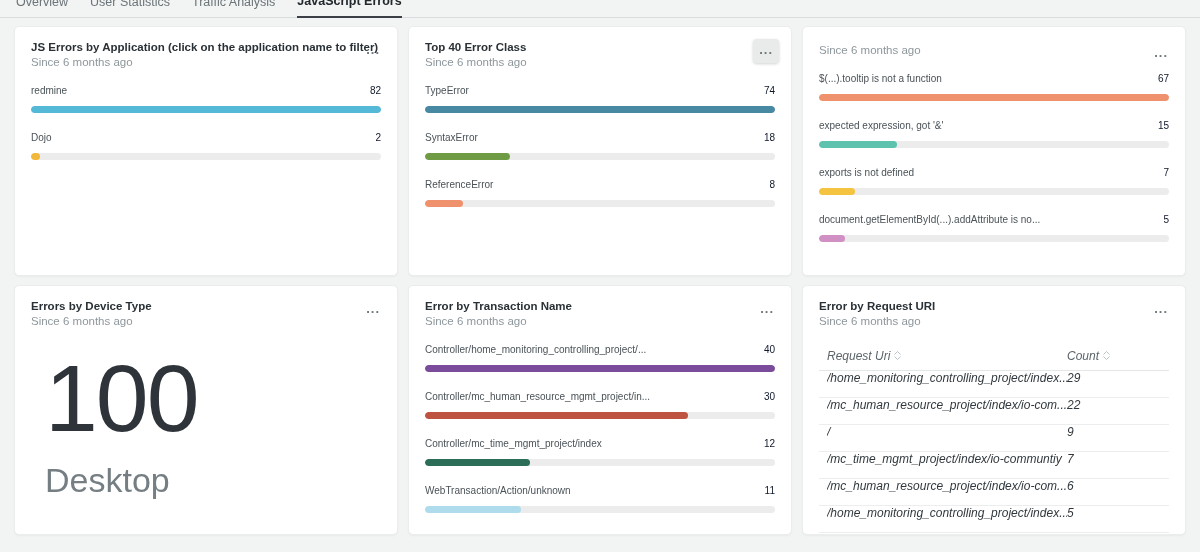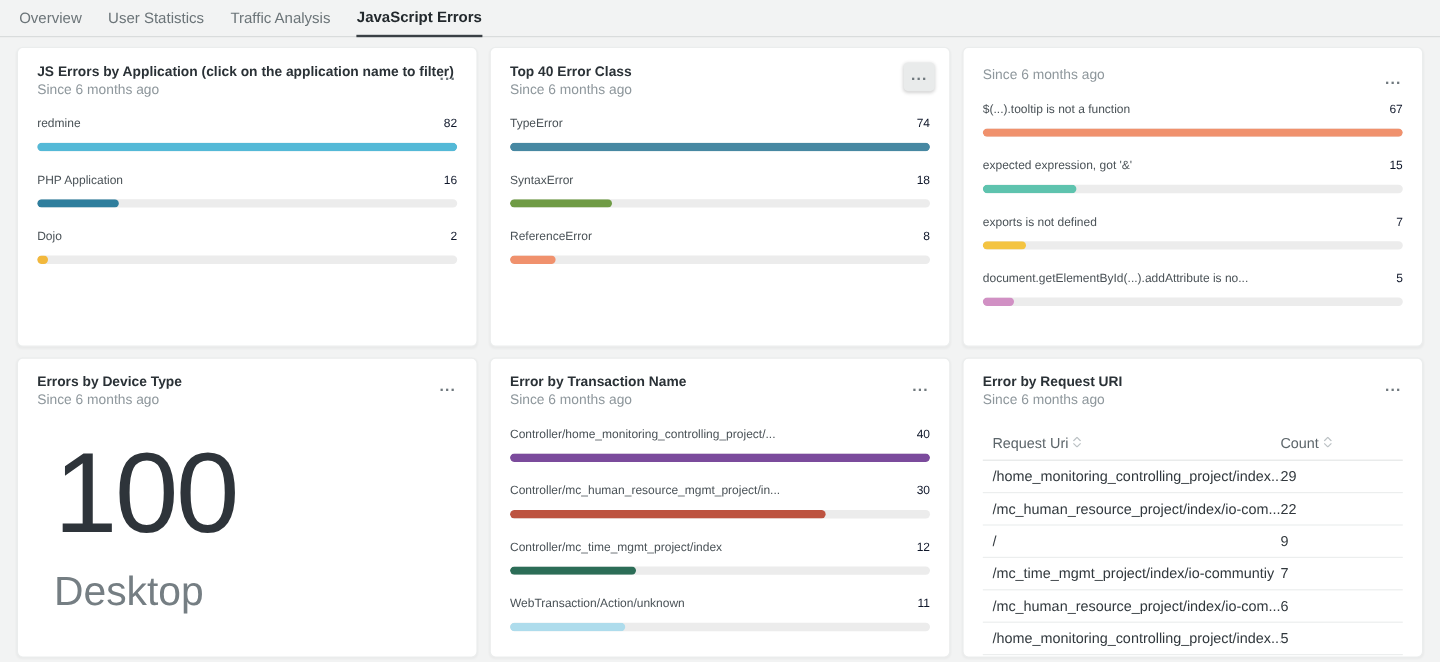--- a/index.html
+++ b/index.html
@@ -1,19 +1,19 @@
 <!DOCTYPE html>
 <html><head>
 <meta charset="utf-8">
 <style>
   * { margin:0; padding:0; box-sizing:border-box; }
   html,body { width:1200px; height:552px; background:#f2f3f3; font-family:"Liberation Sans", sans-serif; overflow:hidden; }
 
   
-  .tabbar { display:flex; align-items:flex-end; gap:22px; padding:0 16px; height:31px; border-bottom:1px solid #d9dcdc; }
+  .tabbar { display:flex; align-items:flex-end; gap:22px; padding:0 16px; height:18px; border-bottom:1px solid #d9dcdc; }
   .tab { font-size:12.5px; color:#6b7478; padding-bottom:8px; cursor:pointer; white-space:nowrap; }
   .tab.active { color:#23292d; font-weight:600; border-bottom:2px solid #3a4045; margin-bottom:-1px; }
 
   
   .grid { display:grid; grid-template-columns:repeat(3, 1fr); gap:9px 10px; padding:8px 14px 0 14px; }
   .card { position:relative; background:#fff; border:1px solid #ebeded; border-radius:5px; height:250px; padding:14px 16px; box-shadow:0 1px 2px rgba(0,0,0,0.04); overflow:hidden; }
 
   .card-head { position:relative; padding-right:30px; }
   .card-title { font-size:11.5px; font-weight:700; color:#2a3136; white-space:nowrap; }
   .card-sub { font-size:11.5px; color:#8e979c; margin-top:3px; }
@@ -27,21 +27,21 @@
   .bar-value { color:#0f172a; }
   .bar-track { height:7px; background:#ececec; border-radius:4px; overflow:hidden; }
   .bar-fill { height:7px; border-radius:4px; }
 
   
   .big-num { font-size:95px; line-height:0.95; color:#2e343a; margin:26px 0 0 14px; letter-spacing:-2px; }
   .big-cap { font-size:34px; color:#757e83; margin:18px 0 0 14px; }
 
   
   .table { margin-top:14px; font-size:12px; }
-  .trow, .thead { display:flex; align-items:center; padding:0 8px; border-bottom:1px solid #eceeee; }
+  .trow, .thead { display:flex; padding:0 8px; border-bottom:1px solid #eceeee;font-style:italic; }
   .thead { color:#5c656a; height:30px; border-bottom:1px solid #e4e7e7; }
   .trow { color:#31383d; height:27px; }
   .col-uri { width:240px; white-space:nowrap; overflow:hidden; }
   .col-count { flex:1; white-space:nowrap; }
   .th { display:flex; align-items:center; gap:4px; cursor:pointer; }
   .sort { display:inline-flex; flex-direction:column; gap:1px; }
 </style>
 </head>
 <body>
 
@@ -65,29 +65,20 @@
         <div class="bar-top">
           <span class="bar-label">redmine</span>
           <span class="bar-value">82</span>
         </div>
         <div class="bar-track">
             <div class="bar-fill" style="width: 100%; background: rgb(84, 185, 215);"></div>
           </div>
       </div>
       <div class="bar-item">
         <div class="bar-top">
-          <span class="bar-label">PHP Application</span>
-          <span class="bar-value">16</span>
-        </div>
-        <div class="bar-track">
-            <div class="bar-fill" style="width: 19.5%; background: rgb(47, 126, 157);"></div>
-          </div>
-      </div>
-      <div class="bar-item">
-        <div class="bar-top">
           <span class="bar-label">Dojo</span>
           <span class="bar-value">2</span>
         </div>
         <div class="bar-track">
             <div class="bar-fill" style="width: 2.6%; background: rgb(242, 184, 60);"></div>
           </div>
       </div>
     </div>
   </div>
 

